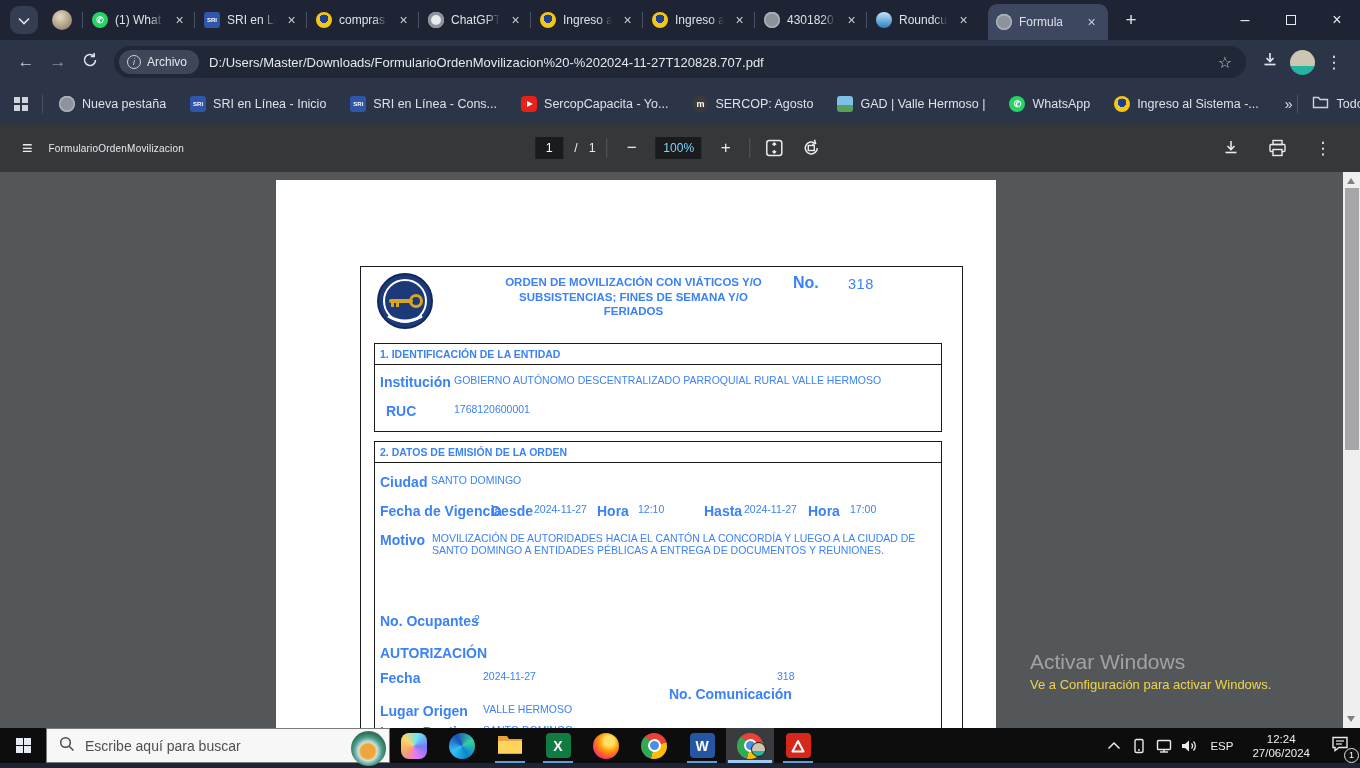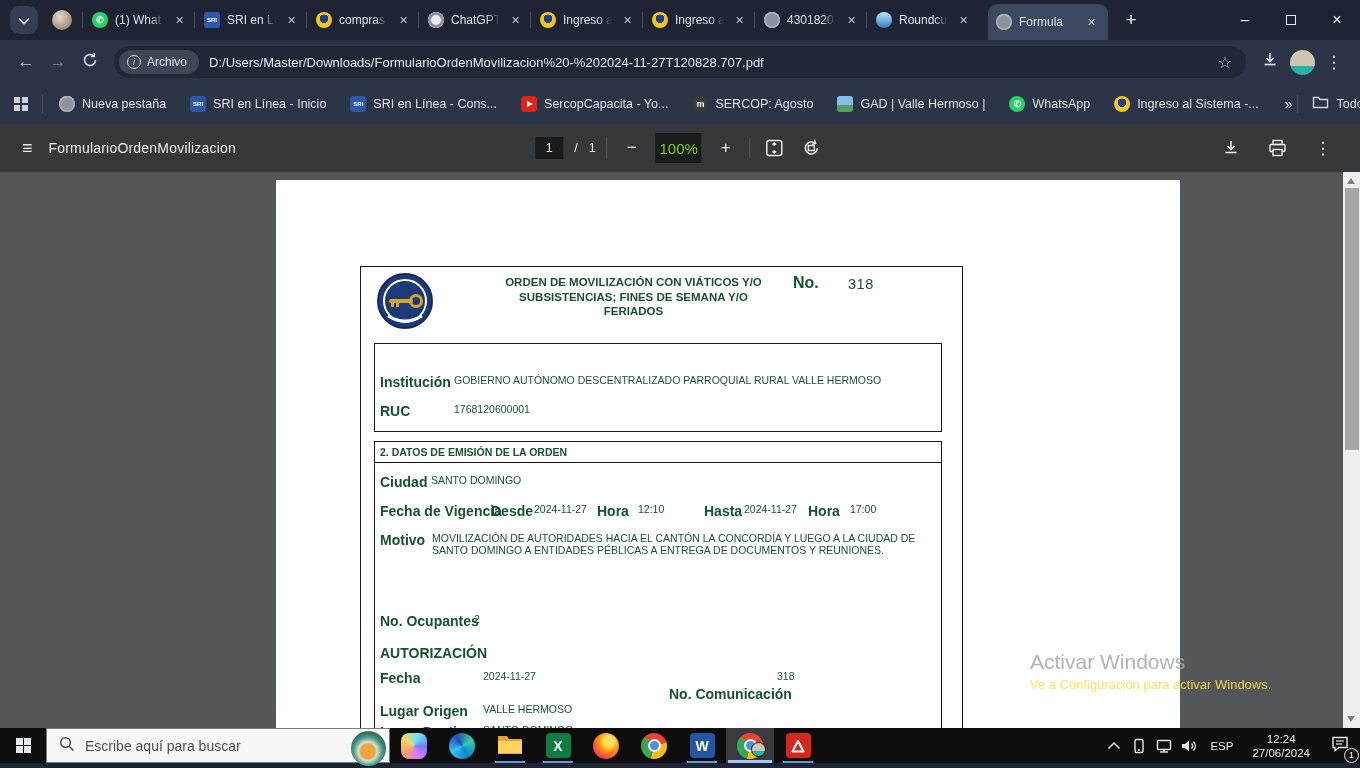--- a/index.html
+++ b/index.html
@@ -48,46 +48,46 @@
 .bmbar{position:absolute;top:84px;left:0;right:0;height:40px;background:#2c3447;display:flex;align-items:center;padding:0 14px;color:#dde0e6;font-size:12.5px}
 .appsgrid{width:14px;height:14px;flex:none;margin-right:14px;background:linear-gradient(#cfd3da,#cfd3da),linear-gradient(#cfd3da,#cfd3da),linear-gradient(#cfd3da,#cfd3da),linear-gradient(#cfd3da,#cfd3da);background-size:6px 6px;background-position:0 0,8px 0,0 8px,8px 8px;background-repeat:no-repeat}
 .bmsep{width:1px;height:18px;background:#4a5268;margin-right:16px;flex:none}
 .bm{display:flex;align-items:center;gap:7px;margin-right:24px;white-space:nowrap;flex:none}
 .chevR{font-size:14px;color:#dde0e6;margin:0 4px 0 2px;flex:none}
 .allbm{margin-left:auto;display:flex;align-items:center;gap:8px;flex:none}
 
 
 .pdfbar{position:absolute;top:124px;left:0;right:0;height:48px;background:#35383b;display:flex;align-items:center;color:#e8eaed}
 .hamb{font-size:18px;margin:0 16px 0 22px;color:#e8eaed}
-.pdftitle{font-size:14px;letter-spacing:.2px}
+.pdftitle{font-size:10px;letter-spacing:.2px}
 .pdfcenter{position:absolute;left:50%;transform:translateX(-50%);display:flex;align-items:center;gap:11px}
 .pagebox{width:28px;height:22px;background:#191b1c;color:#fff;font-size:12.5px;display:flex;align-items:center;justify-content:center}
-.zoombox{width:46px;height:30px;background:#191b1c;color:#84cc16;font-size:15px;display:flex;align-items:center;justify-content:center}
+.zoombox{width:46px;height:22px;background:#191b1c;color:#7dd3fc;font-size:12px;display:flex;align-items:center;justify-content:center}
 .vsep{width:1px;height:20px;background:#56595c}
 .pdfbtn{width:26px;height:26px;display:flex;align-items:center;justify-content:center;color:#e8eaed;font-size:17px}
 .pagecnt{font-size:12.5px;color:#e8eaed}
 .pdfright{margin-left:auto;display:flex;align-items:center;gap:20px;margin-right:24px}
 
 
 .content{position:absolute;top:172px;left:0;right:0;height:556px;background:#54575a;overflow:hidden}
-.page{position:absolute;left:276px;top:8px;width:904px;height:548px;background:#fff;overflow:hidden;color:#14532d}
+.page{position:absolute;left:276px;top:8px;width:720px;height:548px;background:#fff;overflow:hidden;color:#3b82f6}
 .formbox{position:absolute;left:84px;top:86px;width:603px;height:478px;border:1.4px solid #1a1a1a}
 .fhead{position:relative;height:76px}
 .ftitle{position:absolute;left:100px;top:8px;width:345px;text-align:center;font-weight:bold;font-size:11.5px;line-height:14.5px}
 .nolabel{position:absolute;left:432px;top:7px;font-weight:bold;font-size:16px}
 .noval{position:absolute;left:487px;top:9px;font-size:14.5px;letter-spacing:.5px}
 .logo{position:absolute;left:15px;top:5px}
 .sec{position:absolute;left:13px;width:568px;border:1.2px solid #1a1a1a}
 .sec1{top:76px;height:89px}
 .sec2{top:174px;height:304px}
 .sech{height:21px;line-height:21px;border-bottom:1.2px solid #1a1a1a;font-weight:bold;font-size:10.5px;padding-left:5px}
 .fl{position:absolute;font-weight:bold;font-size:14px;white-space:nowrap}
 .fv{position:absolute;font-size:10.5px;white-space:nowrap}
 .i-l{left:5px;top:30px}.i-v{left:79px;top:30px}
-.r-l{left:5px;top:59px}.r-v{left:79px;top:59px}
+.r-l{left:11px;top:59px}.r-v{left:79px;top:59px}
 .ci-l{left:5px;top:32px}.ci-v{left:56px;top:32px}
 .vg-l{left:5px;top:61px}.vg-d{left:116px;top:61px}.vg-dv{left:159px;top:61px}.vg-h1{left:222px;top:61px}.vg-h1v{left:263px;top:61px}.vg-ha{left:329px;top:61px}.vg-hav{left:369px;top:61px}.vg-h2{left:433px;top:61px}.vg-h2v{left:475px;top:61px}
 .mo-l{left:5px;top:90px}.mo-v1{left:57px;top:90px}.mo-v2{left:57px;top:102px}
 .oc-l{left:5px;top:171px}.oc-v{left:99px;top:171px}
 .au{left:5px;top:203px}
 .fe-l{left:5px;top:228px}.fe-v{left:108px;top:228px}.nc-l{left:294px;top:244px}.nc-v{left:402px;top:228px}
 .lo-l{left:5px;top:261px}.lo-v{left:108px;top:261px}
 .ld-l{left:5px;top:282px}.ld-v{left:108px;top:282px}
 
 .wm1{position:absolute;left:1030px;top:478px;color:#a9abad;font-size:21px;opacity:.9}
@@ -351,20 +351,21 @@
           <div class="ftitle">
             <div>ORDEN DE MOVILIZACIÓN CON VIÁTICOS Y/O</div>
             <div>SUBSISTENCIAS; FINES DE SEMANA Y/O</div>
             <div>FERIADOS</div>
           </div>
           <span class="nolabel">No.</span>
           <span class="noval">318</span>
         </div>
 
         <div class="sec sec1">
+          <div class="sech">1. IDENTIFICACIÓN DE LA ENTIDAD</div>
           <span class="fl i-l">Institución</span>
           <span class="fv i-v">GOBIERNO AUTÓNOMO DESCENTRALIZADO PARROQUIAL RURAL VALLE HERMOSO</span>
           <span class="fl r-l">RUC</span>
           <span class="fv r-v">1768120600001</span>
         </div>
 
         <div class="sec sec2">
           <div class="sech">2. DATOS DE EMISIÓN DE LA ORDEN</div>
           <span class="fl ci-l">Ciudad</span>
           <span class="fv ci-v">SANTO DOMINGO</span>

